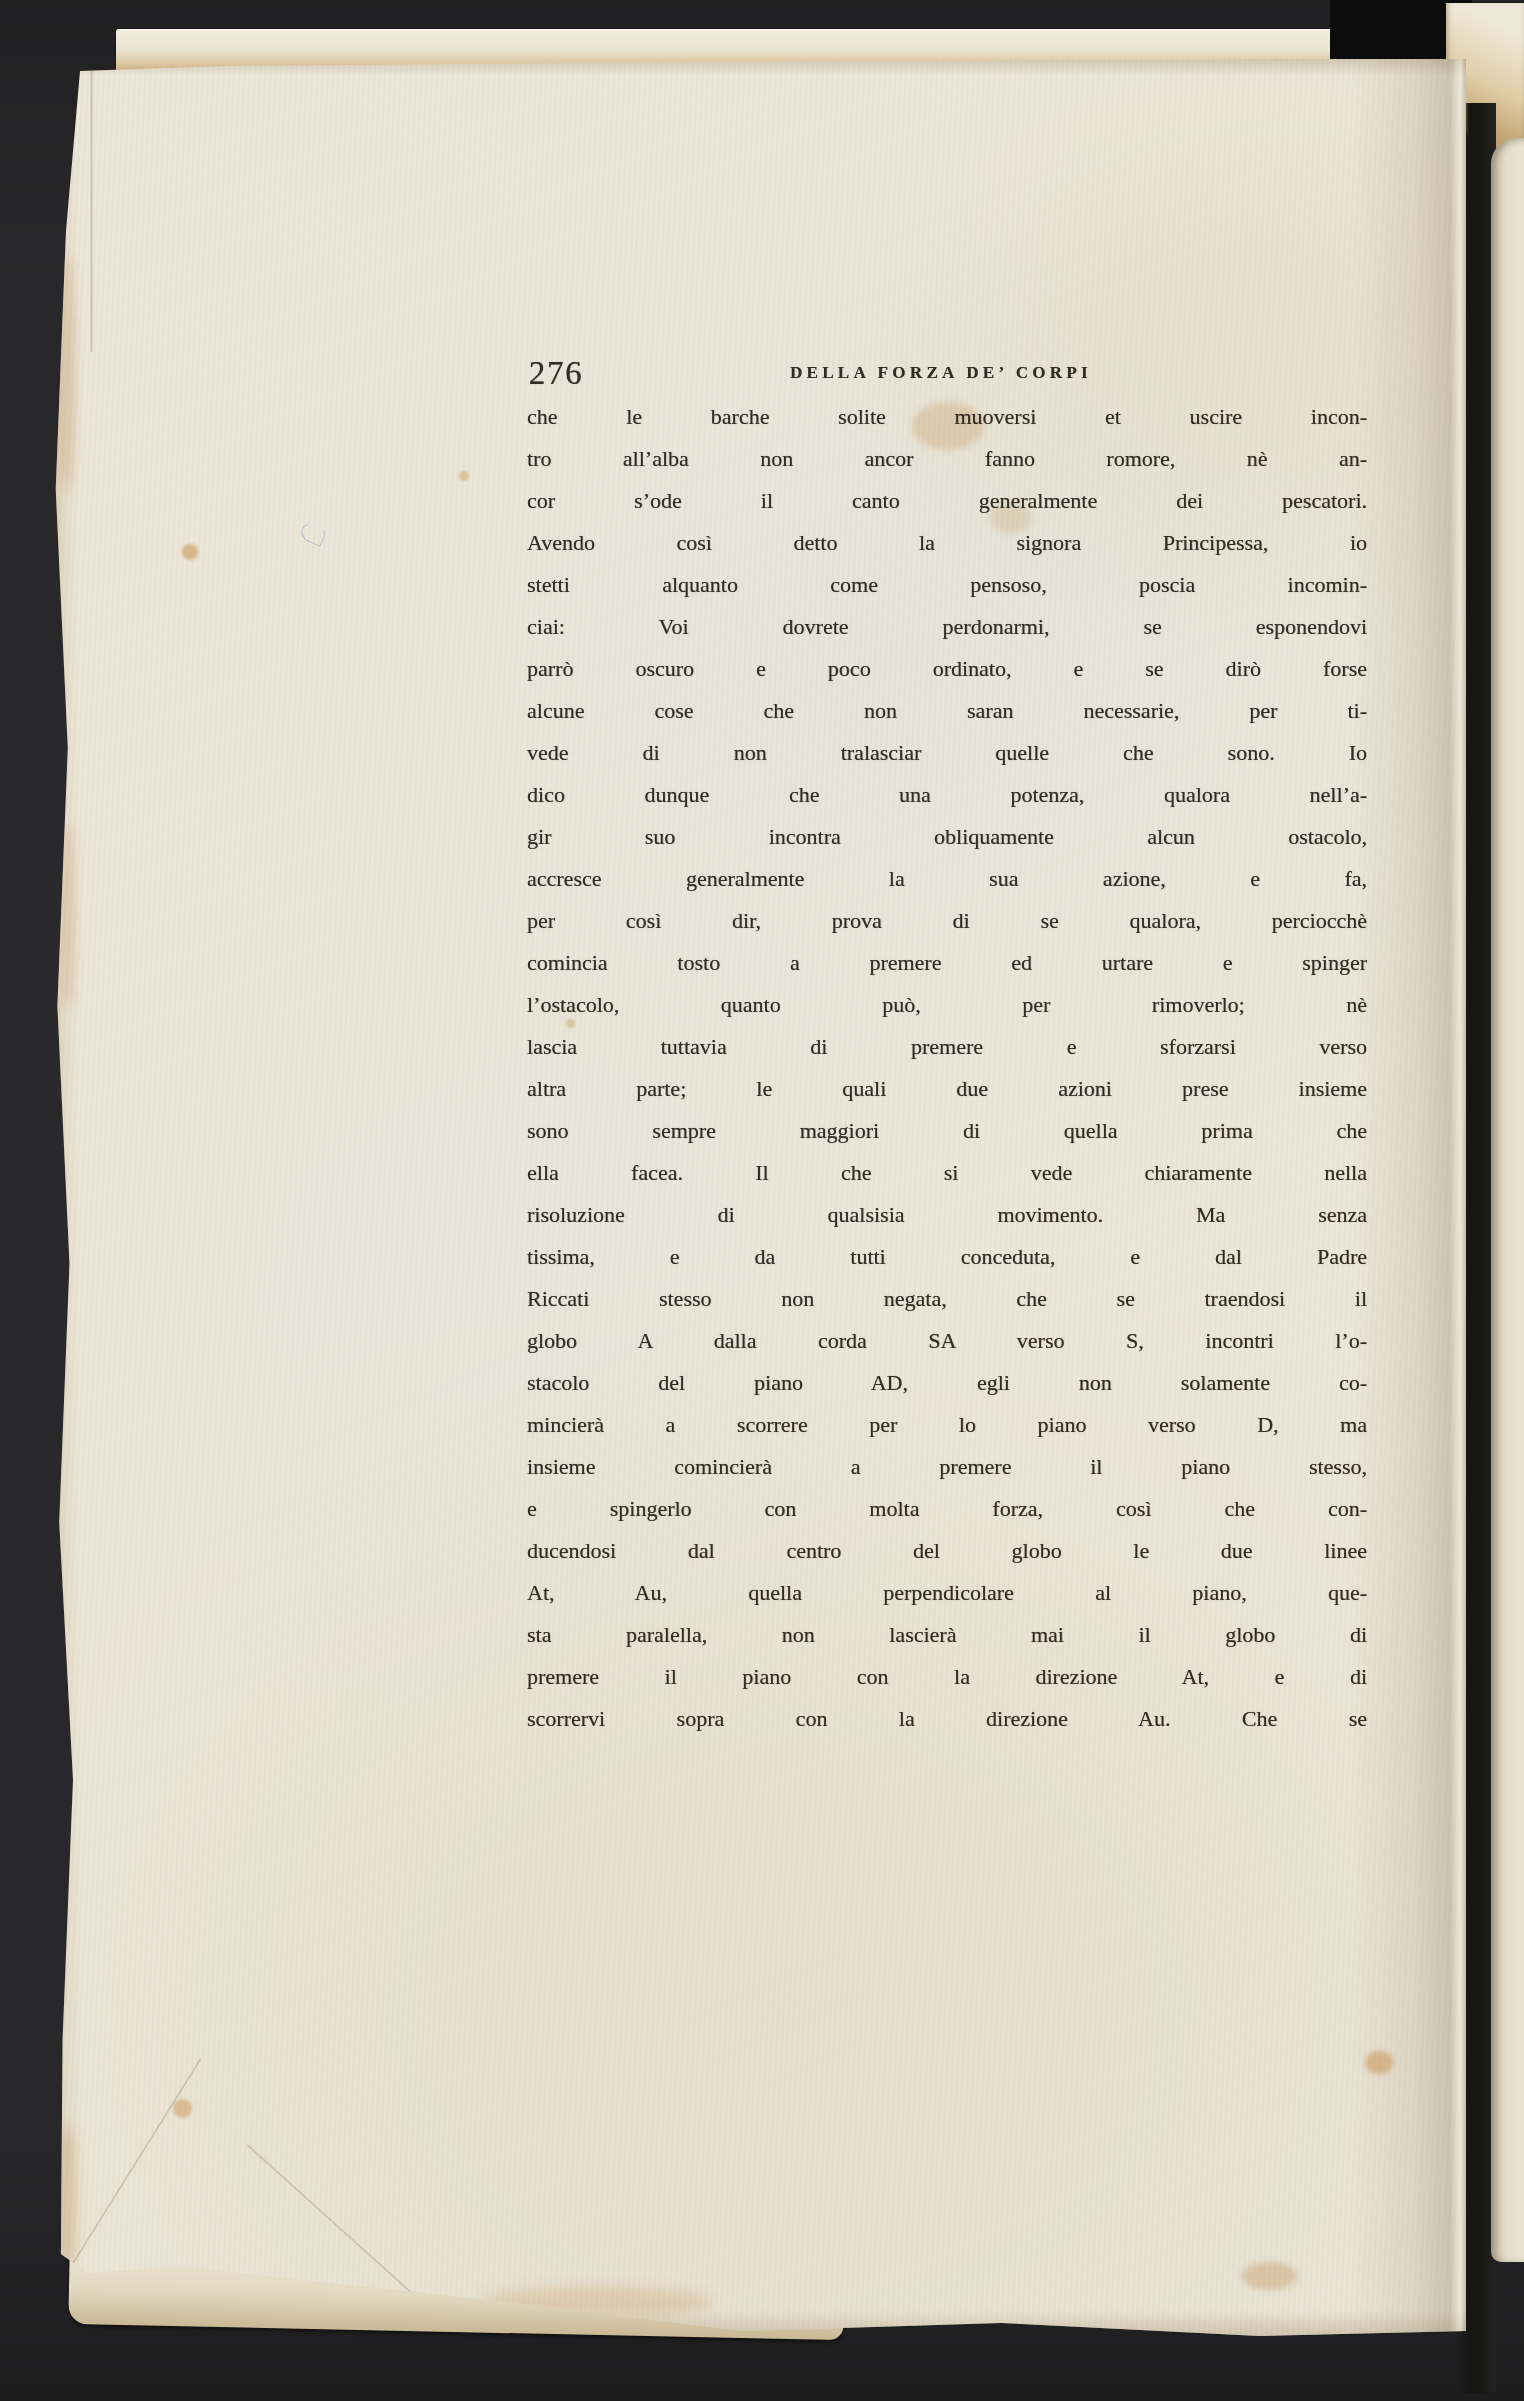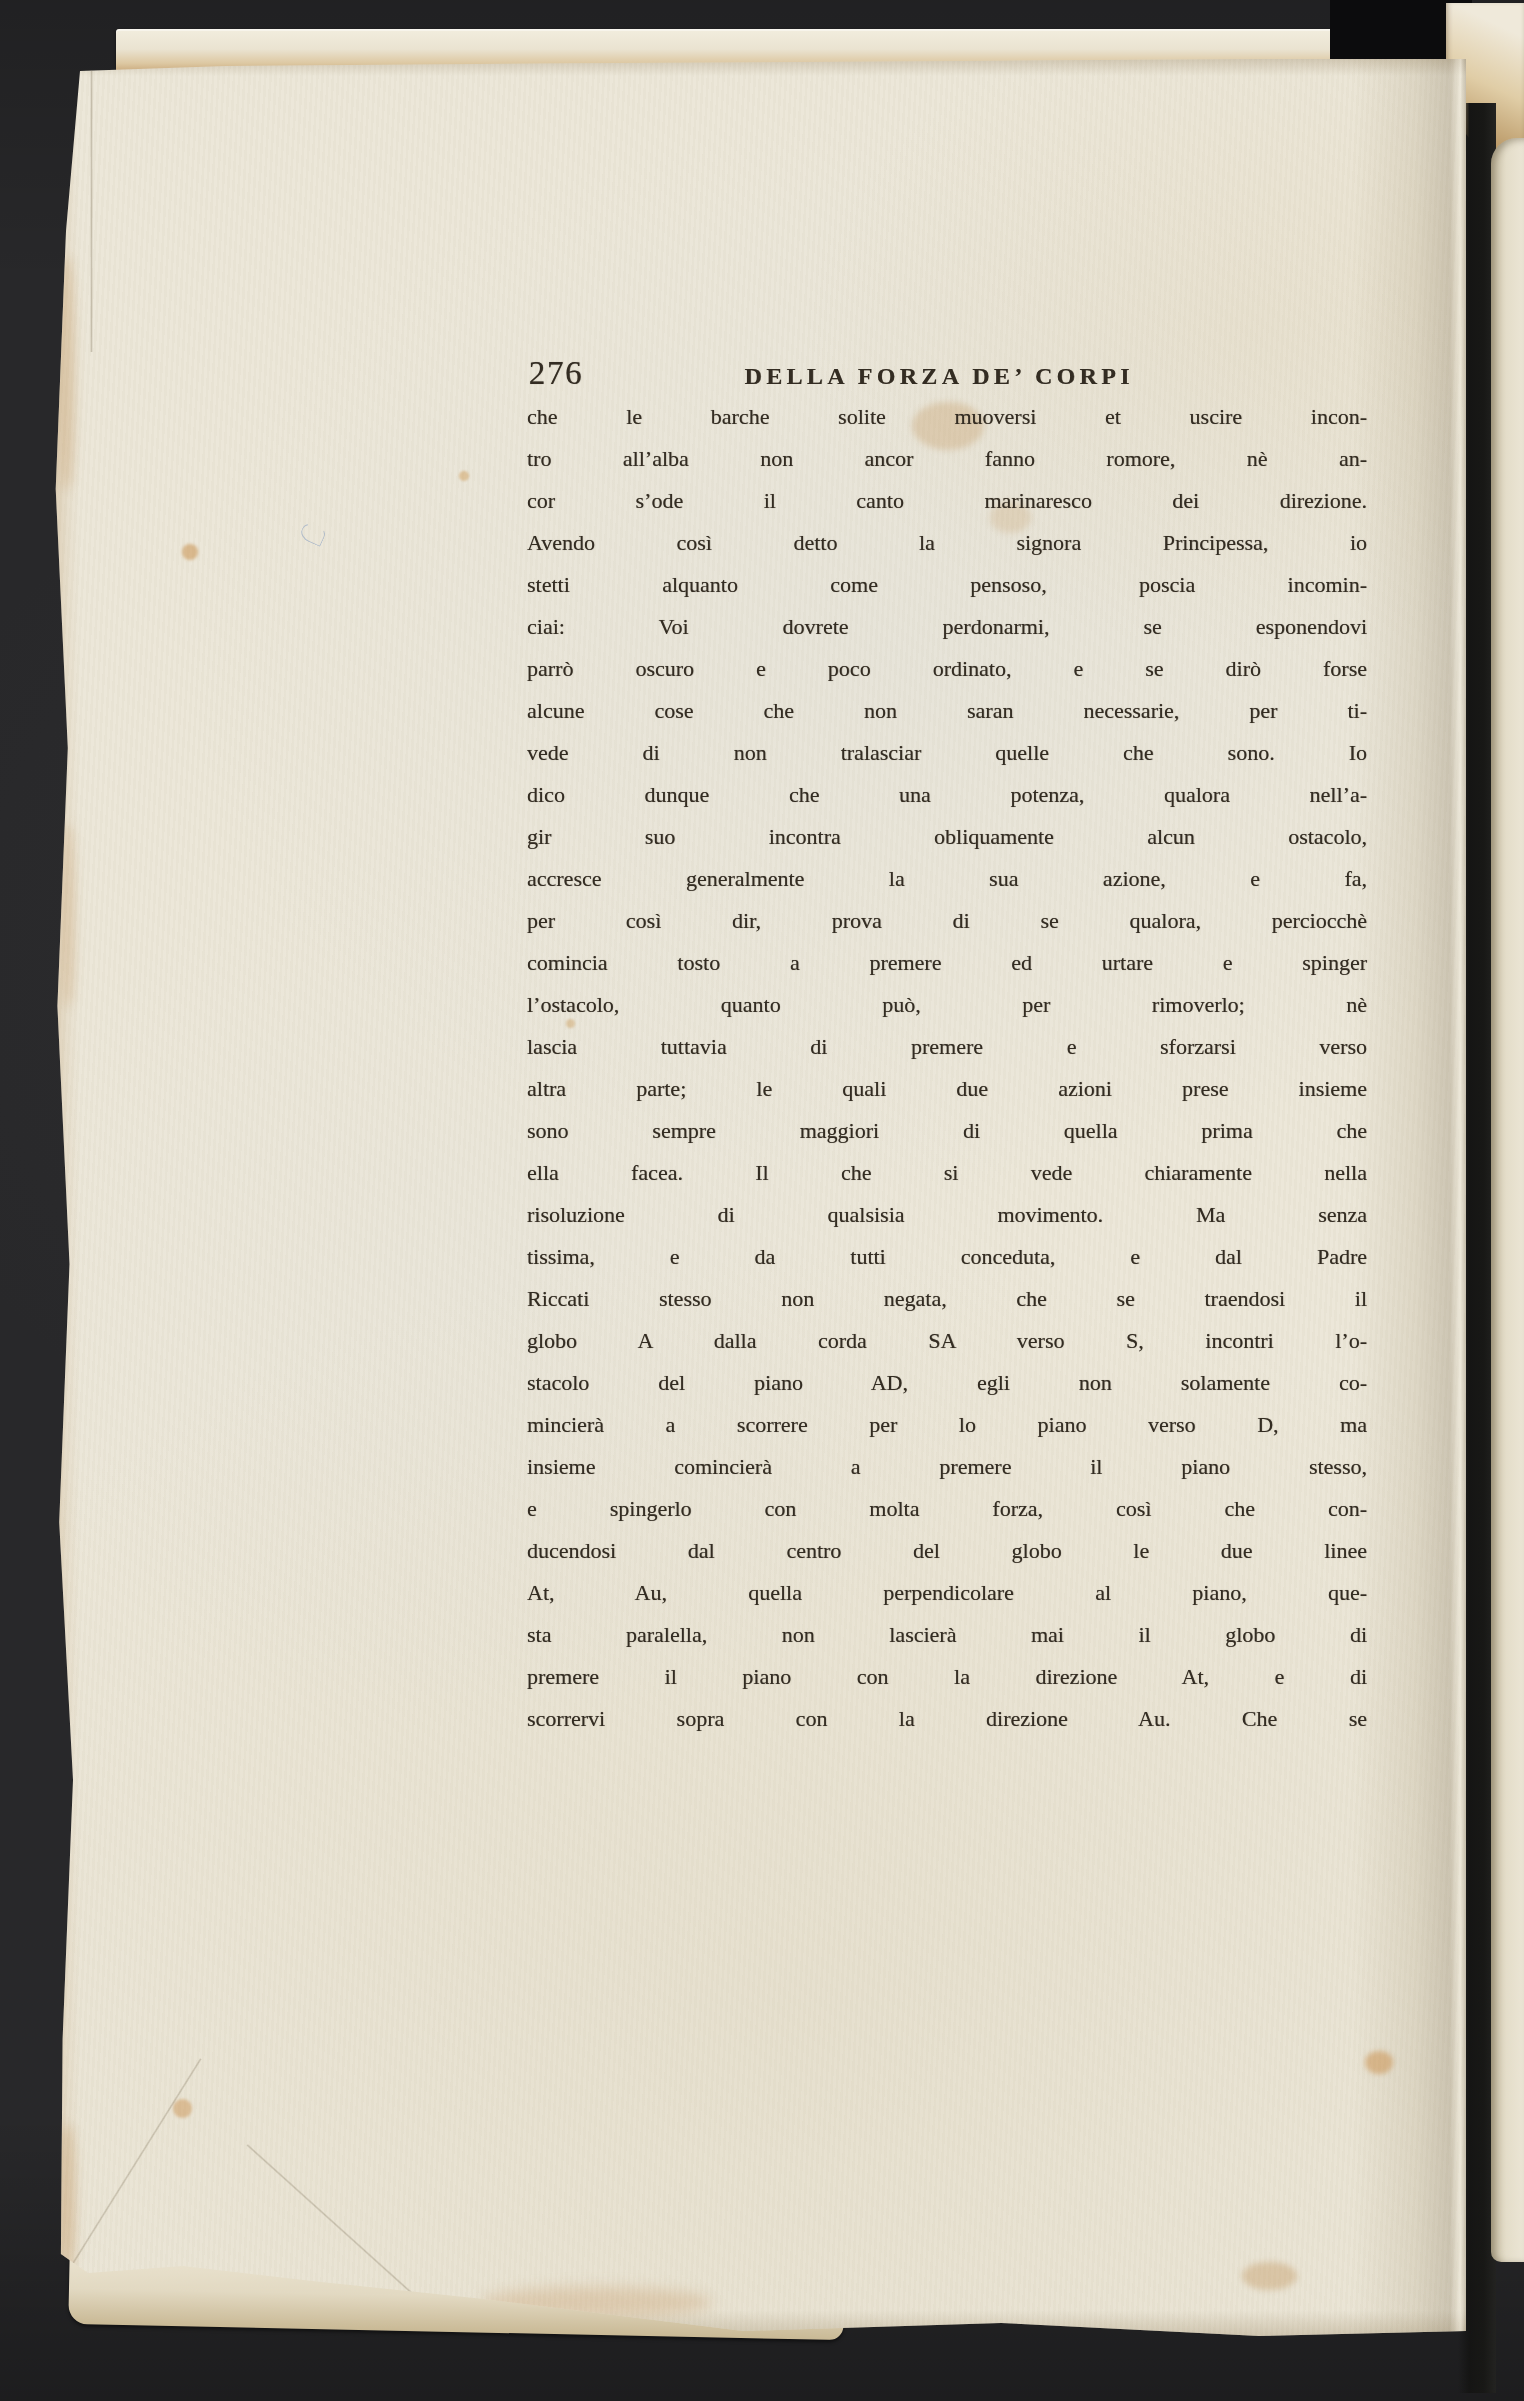--- a/index.html
+++ b/index.html
@@ -117,21 +117,21 @@
     transform:rotate(24deg);
   }
   
   .running-head{position:absolute;left:473px;top:296px;width:840px;height:41px;color:#332c22;text-align:center;}
   .pagenum{
     position:absolute;left:1.7px;top:0;font-size:33px;letter-spacing:1.7px;
     text-shadow:0.3px 0.3px 0.7px rgba(45,38,28,0.6);
   }
   .running-title{
     position:absolute;left:50%;top:7.7px;transform:translateX(-52%);
-    font-size:24px;font-weight:bold;letter-spacing:4.3px;white-space:nowrap;
+    font-size:17px;font-weight:bold;letter-spacing:4.3px;white-space:nowrap;
     text-shadow:0.3px 0.3px 0.6px rgba(45,38,28,0.55);
   }
   .textblock{position:absolute;left:473px;top:337px;width:840px;color:#332c22;}
   .line{
     height:42px;line-height:42px;font-size:22px;
     text-align:justify;text-align-last:justify;text-justify:inter-word;
     white-space:normal;overflow:visible;
     text-shadow:0.3px 0.3px 0.7px rgba(45,38,28,0.55);
   }
 </style>
@@ -173,21 +173,21 @@
     <div class="pen-curl"></div>
 
     <header class="running-head">
       <span class="pagenum">276</span>
       <span class="running-title">DELLA FORZA DE’ CORPI</span>
     </header>
 
     <div class="textblock">
         <div class="line">che le barche solite muoversi et uscire incon-</div>
         <div class="line">tro all’alba non ancor fanno romore, nè an-</div>
-        <div class="line">cor s’ode il canto marinaresco dei direzione.</div>
+        <div class="line">cor s’ode il canto generalmente dei pescatori.</div>
         <div class="line">Avendo così detto la signora Principessa, io</div>
         <div class="line">stetti alquanto come pensoso, poscia incomin-</div>
         <div class="line">ciai: Voi dovrete perdonarmi, se esponendovi</div>
         <div class="line">parrò oscuro e poco ordinato, e se dirò forse</div>
         <div class="line">alcune cose che non saran necessarie, per ti-</div>
         <div class="line">vede di non tralasciar quelle che sono. Io</div>
         <div class="line">dico dunque che una potenza, qualora nell’a-</div>
         <div class="line">gir suo incontra obliquamente alcun ostacolo,</div>
         <div class="line">accresce generalmente la sua azione, e fa,</div>
         <div class="line">per così dir, prova di se qualora, perciocchè</div>

